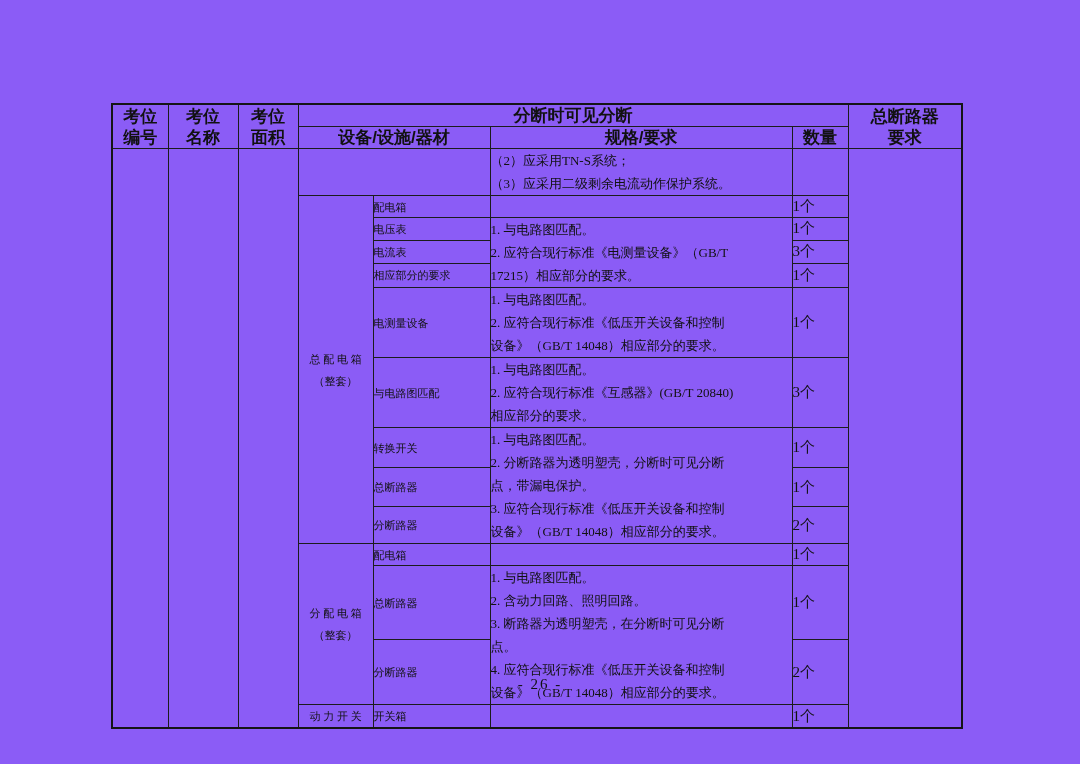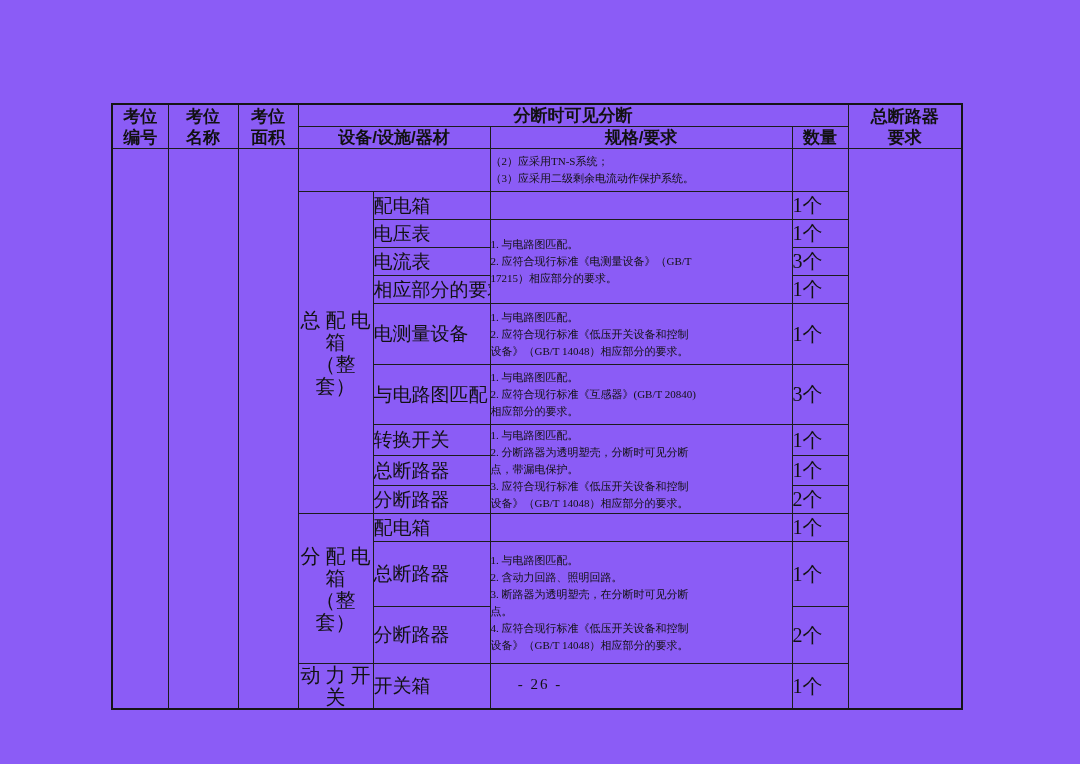--- a/index.html
+++ b/index.html
@@ -40,39 +40,39 @@
     font-weight: bold;
     font-size: 17px;
     line-height: 21px;
     text-align: center;
     white-space: pre-line;
   }
   td.thick-bottom {
     border-bottom: 2px solid #151515;
   }
   td.item {
-    font-size: 19px;
+    font-size: 11px;
     line-height: 18px;
     padding: 0 2px 0 6px;
     white-space: nowrap;
   }
   td.spec {
-    font-size: 11px;
-    line-height: 17px;
+    font-size: 13px;
+    line-height: 23px;
     padding: 1px 3px 1px 6px;
     white-space: pre-line;
   }
   td.qty {
-    font-size: 20px;
+    font-size: 15px;
     padding: 0 0 0 8px;
     white-space: nowrap;
     margin-top: 40px;
   }
   td.group {
-    font-size: 20px;
+    font-size: 11px;
     line-height: 22px;
     text-align: center;
     white-space: pre-line;
   }
   .page-number {
     position: absolute;
     left: 0;
     right: 0;
     top: 676px;
     text-align: center;

